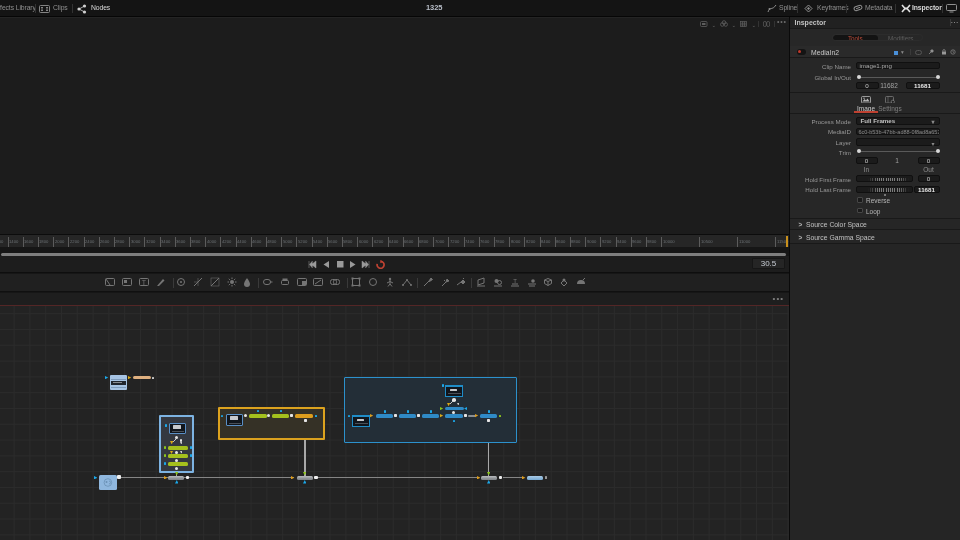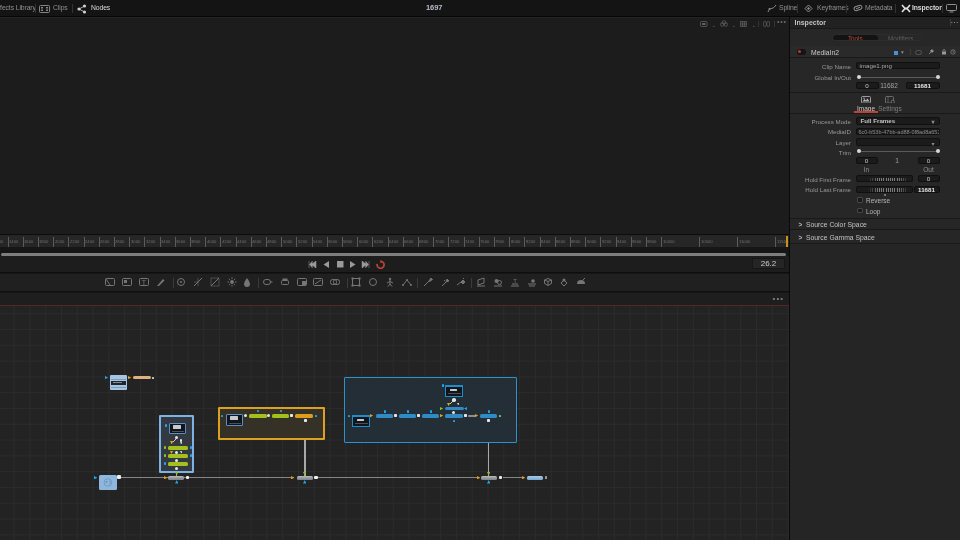--- a/index.html
+++ b/index.html
@@ -63,21 +63,21 @@
  <span class="tb-sep" style="left:72px"></span>
  <span class="tb-item" style="left:77px;top:3.5px">
         <svg width="10" height="10" viewBox="0 0 10 10">
           <circle cx="2" cy="5" r="1.6" fill="#d0d0d0"></circle>
           <circle cx="7.5" cy="2" r="1.6" fill="#d0d0d0"></circle>
           <circle cx="7.5" cy="8" r="1.6" fill="#d0d0d0"></circle>
           <path d="M3 4.5 L7 2.3 M3 5.5 L7 7.7" stroke="#d0d0d0" stroke-width="0.8"></path>
         </svg>
       </span>
  <div class="tb-item tb-act" style="left:91px">Nodes</div>
- <div class="tb-item" style="left:426px;color:#b8bec8;font-weight:bold;font-size:7.5px">1697</div>
+ <div class="tb-item" style="left:426px;color:#b8bec8;font-weight:bold;font-size:7.5px">1325</div>
  <span class="tb-item" style="left:767px;top:4px">
         <svg width="10" height="9" viewBox="0 0 10 9">
           <path d="M1 8 C3 2 5 7 9 1" fill="none" stroke="#909090"></path>
           <circle cx="2.5" cy="5" r="1" fill="#909090"></circle>
         </svg>
       </span>
  <div class="tb-item" style="left:779px">Spline</div>
  <span class="tb-sep" style="left:797px"></span>
  <span class="tb-item" style="left:803px;top:4px">
         <svg width="11" height="9" viewBox="0 0 11 9">
@@ -270,21 +270,21 @@
         <svg width="9" height="9" viewBox="0 0 9 9">
           <path d="M8 1 V8 M1 1 L5.5 4.5 L1 8 Z M4.5 1 L7.5 4.5 L4.5 8" fill="#9a9a9a" stroke="#9a9a9a" stroke-width="0.5"></path>
         </svg>
       </span>
  <span class="tr-ic" style="left:375px;top:3.5px">
         <svg width="11" height="9.5" viewBox="0 0 11 9.5">
           <path d="M5.7 1.3 A3.5 3.5 0 1 1 2.2 3.9" fill="none" stroke="#bf4232" stroke-width="1.7"></path>
           <path d="M5.4 0 L8.2 1.4 L5.4 3.2 Z" fill="#bf4232"></path>
         </svg>
       </span>
- <div id="curtime">26.2</div>
+ <div id="curtime">30.5</div>
 </div>
 <div id="toolbar">
 <span class="tbi" style="left:105px">
         <svg width="10" height="10" viewBox="0 0 10 10">
           <rect x="0.5" y="1.5" width="9" height="7" rx="1" fill="none" stroke="#8d8d8d"></rect>
           <path d="M1 2 L5 8" stroke="#8d8d8d"></path>
         </svg>
       </span>
 <span class="tbi" style="left:122px">
         <svg width="10" height="10" viewBox="0 0 10 10">

